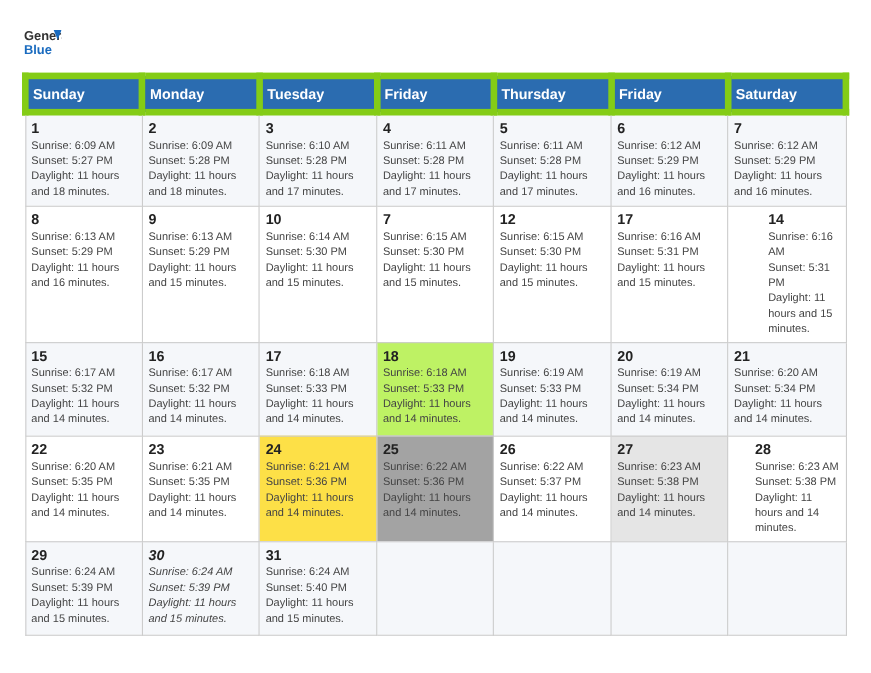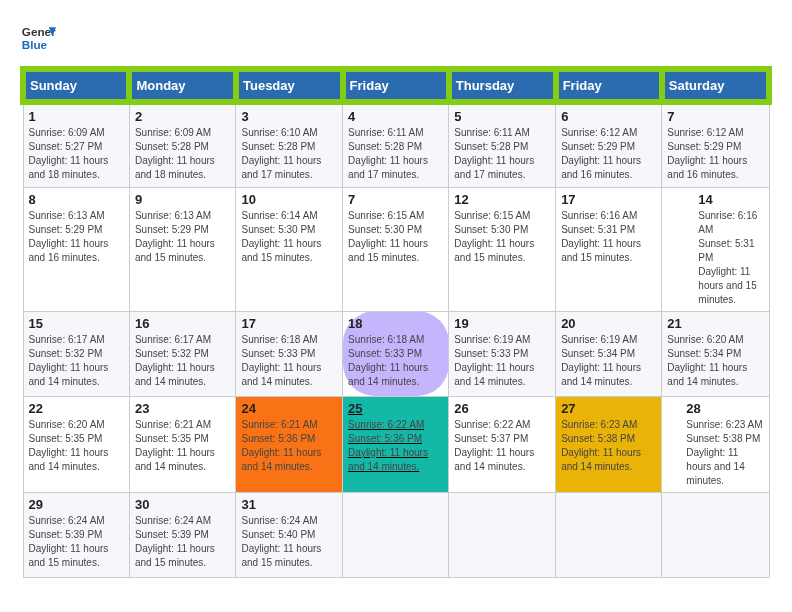--- a/index.html
+++ b/index.html
@@ -177,21 +177,21 @@
           <div class="day-info">Sunrise: 6:17 AM<br>Sunset: 5:32 PM<br>Daylight: 11 hours and 14 minutes.</div>
         </td>
         <td style="background: rgb(245, 247, 250); margin-top: 20px;">
           <span class="day-num">16</span>
           <div class="day-info">Sunrise: 6:17 AM<br>Sunset: 5:32 PM<br>Daylight: 11 hours and 14 minutes.</div>
         </td>
         <td style="background: rgb(245, 247, 250);">
           <span class="day-num">17</span>
           <div class="day-info">Sunrise: 6:18 AM<br>Sunset: 5:33 PM<br>Daylight: 11 hours and 14 minutes.</div>
         </td>
-        <td style="background: #c4b5fd; border-radius: 32px;">
+        <td style="background: #bef264;">
           <span class="day-num">18</span>
           <div class="day-info">Sunrise: 6:18 AM<br>Sunset: 5:33 PM<br>Daylight: 11 hours and 14 minutes.</div>
         </td>
         <td style="background: rgb(245, 247, 250);">
           <span class="day-num">19</span>
           <div class="day-info">Sunrise: 6:19 AM<br>Sunset: 5:33 PM<br>Daylight: 11 hours and 14 minutes.</div>
         </td>
         <td style="background: rgb(245, 247, 250);">
           <span class="day-num">20</span>
           <div class="day-info">Sunrise: 6:19 AM<br>Sunset: 5:34 PM<br>Daylight: 11 hours and 14 minutes.</div>
@@ -203,47 +203,47 @@
       </tr>
       <tr>
         <td style="background: rgb(255, 255, 255);">
           <span class="day-num">22</span>
           <div class="day-info">Sunrise: 6:20 AM<br>Sunset: 5:35 PM<br>Daylight: 11 hours and 14 minutes.</div>
         </td>
         <td style="background: rgb(255, 255, 255);">
           <span class="day-num">23</span>
           <div class="day-info">Sunrise: 6:21 AM<br>Sunset: 5:35 PM<br>Daylight: 11 hours and 14 minutes.</div>
         </td>
-        <td style="background: #f97316;">
+        <td style="background: #fde047;">
           <span class="day-num">24</span>
           <div class="day-info">Sunrise: 6:21 AM<br>Sunset: 5:36 PM<br>Daylight: 11 hours and 14 minutes.</div>
         </td>
-        <td style="background: #14b8a6; text-decoration: underline;">
+        <td style="background: #a3a3a3;">
           <span class="day-num">25</span>
           <div class="day-info">Sunrise: 6:22 AM<br>Sunset: 5:36 PM<br>Daylight: 11 hours and 14 minutes.</div>
         </td>
         <td style="background: rgb(255, 255, 255);">
           <span class="day-num">26</span>
           <div class="day-info">Sunrise: 6:22 AM<br>Sunset: 5:37 PM<br>Daylight: 11 hours and 14 minutes.</div>
         </td>
-        <td style="background: #eab308;">
+        <td style="background: #e5e5e5;">
           <span class="day-num">27</span>
           <div class="day-info">Sunrise: 6:23 AM<br>Sunset: 5:38 PM<br>Daylight: 11 hours and 14 minutes.</div>
         </td>
         <td style="background: rgb(255, 255, 255); padding-left: 24px;">
           <span class="day-num">28</span>
           <div class="day-info">Sunrise: 6:23 AM<br>Sunset: 5:38 PM<br>Daylight: 11 hours and 14 minutes.</div>
         </td>
       </tr>
       <tr>
         <td style="background: rgb(245, 247, 250);">
           <span class="day-num">29</span>
           <div class="day-info">Sunrise: 6:24 AM<br>Sunset: 5:39 PM<br>Daylight: 11 hours and 15 minutes.</div>
         </td>
-        <td style="background: rgb(245, 247, 250);">
+        <td style="background: rgb(245, 247, 250); font-style: italic;">
           <span class="day-num">30</span>
           <div class="day-info">Sunrise: 6:24 AM<br>Sunset: 5:39 PM<br>Daylight: 11 hours and 15 minutes.</div>
         </td>
         <td style="background: rgb(245, 247, 250);">
           <span class="day-num">31</span>
           <div class="day-info">Sunrise: 6:24 AM<br>Sunset: 5:40 PM<br>Daylight: 11 hours and 15 minutes.</div>
         </td>
         <td class="empty-cell"></td>
         <td class="empty-cell"></td>
         <td class="empty-cell"></td>

